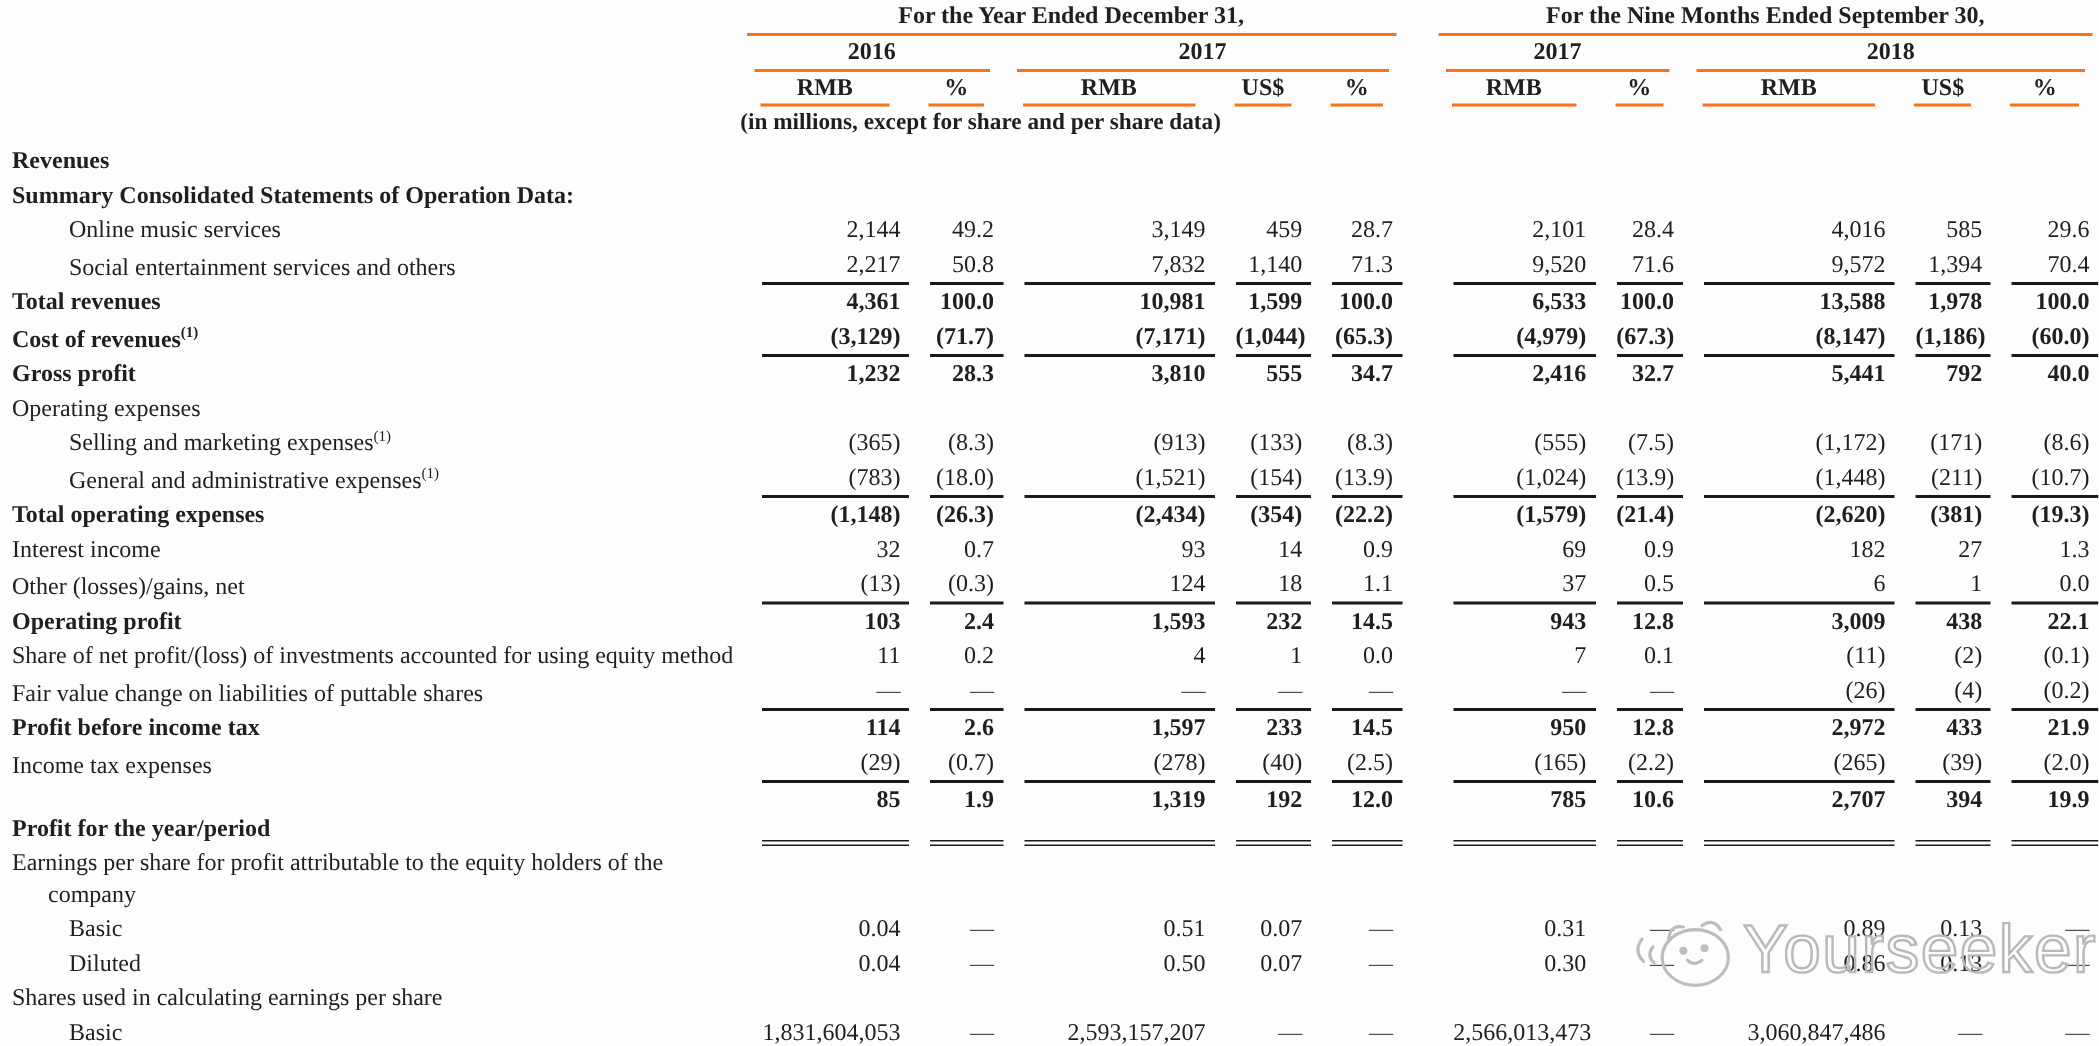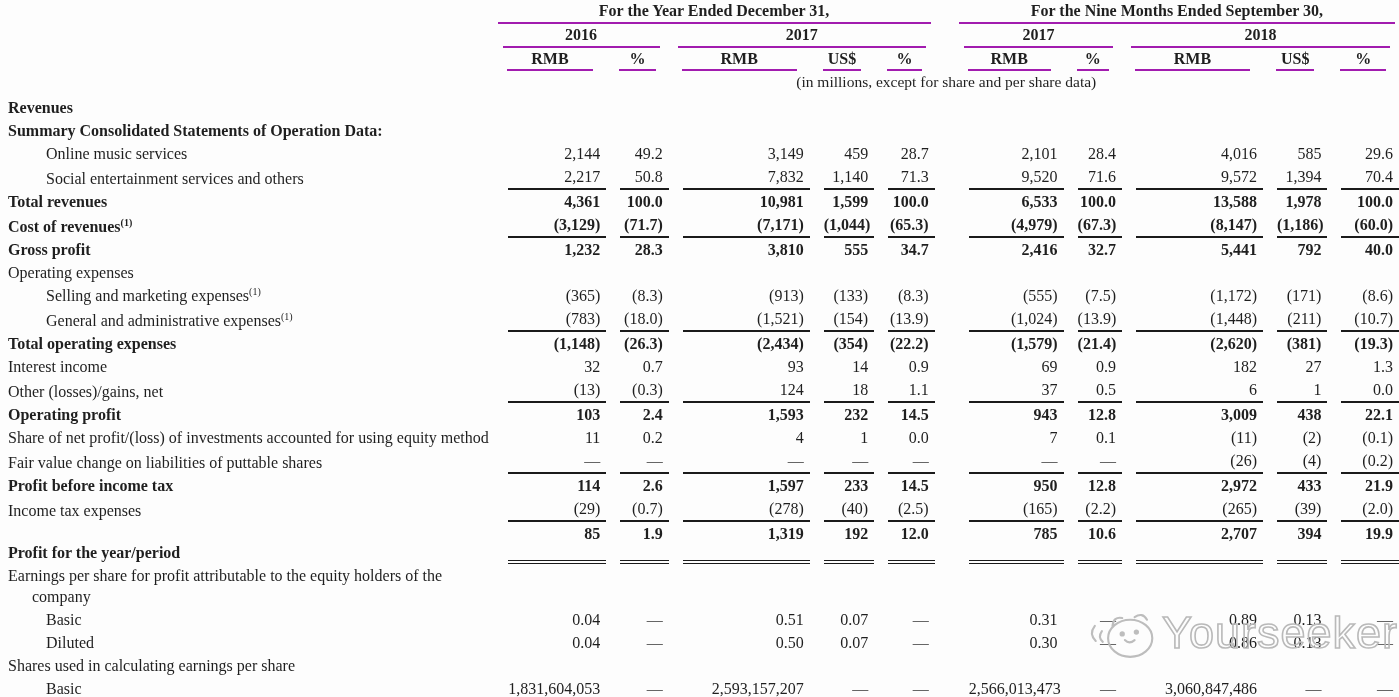--- a/index.html
+++ b/index.html
@@ -9,25 +9,25 @@
     background:#fdfdfd; color:#1f1f1f;
     font-family:"Liberation Serif","DejaVu Serif",serif;
   }
   table {
     border-collapse:separate; border-spacing:0; table-layout:fixed;
     width:1399px; font-size:16px;
   }
   th, td { padding:0; vertical-align:bottom; font-weight:normal; }
   thead th { font-weight:bold; vertical-align:bottom; }
   .gline {
-    border-bottom:2px solid #a21caf; text-align:center;
+    border-bottom:2px solid #f97316; text-align:center;
     padding:1px 0 2px; margin:0 9px; line-height:19px;
   }
   .cline { margin:0 13px; padding-bottom:1px; }
-  .note { text-align:center; font-weight:normal; font-size:15.5px; padding:2px 0 5px; line-height:18px;margin-top:23px; }
+  .note { text-align:left; font-weight:bold; font-size:15.5px; padding:2px 0 5px; line-height:18px;margin-top:23px; }
   .sp { }
   .lbl { text-align:left; padding:1px 2px 1px 8px; line-height:21px; }
   .lbl.b { font-weight:bold; }
   .lbl.ind { padding-left:46px;margin-left:35px; }
   .lbl.hang { padding-left:32px; text-indent:-24px; }
   sup { font-size:10px; line-height:0; }
   .num { text-align:right; }
   .num.b { font-weight:bold; }
   .num .v { margin-left:14px; padding:1px 6px 1px 0; line-height:21px; min-height:21px; }
   tr.u-s .num .v { border-bottom:2px solid #1b1b1b; }

